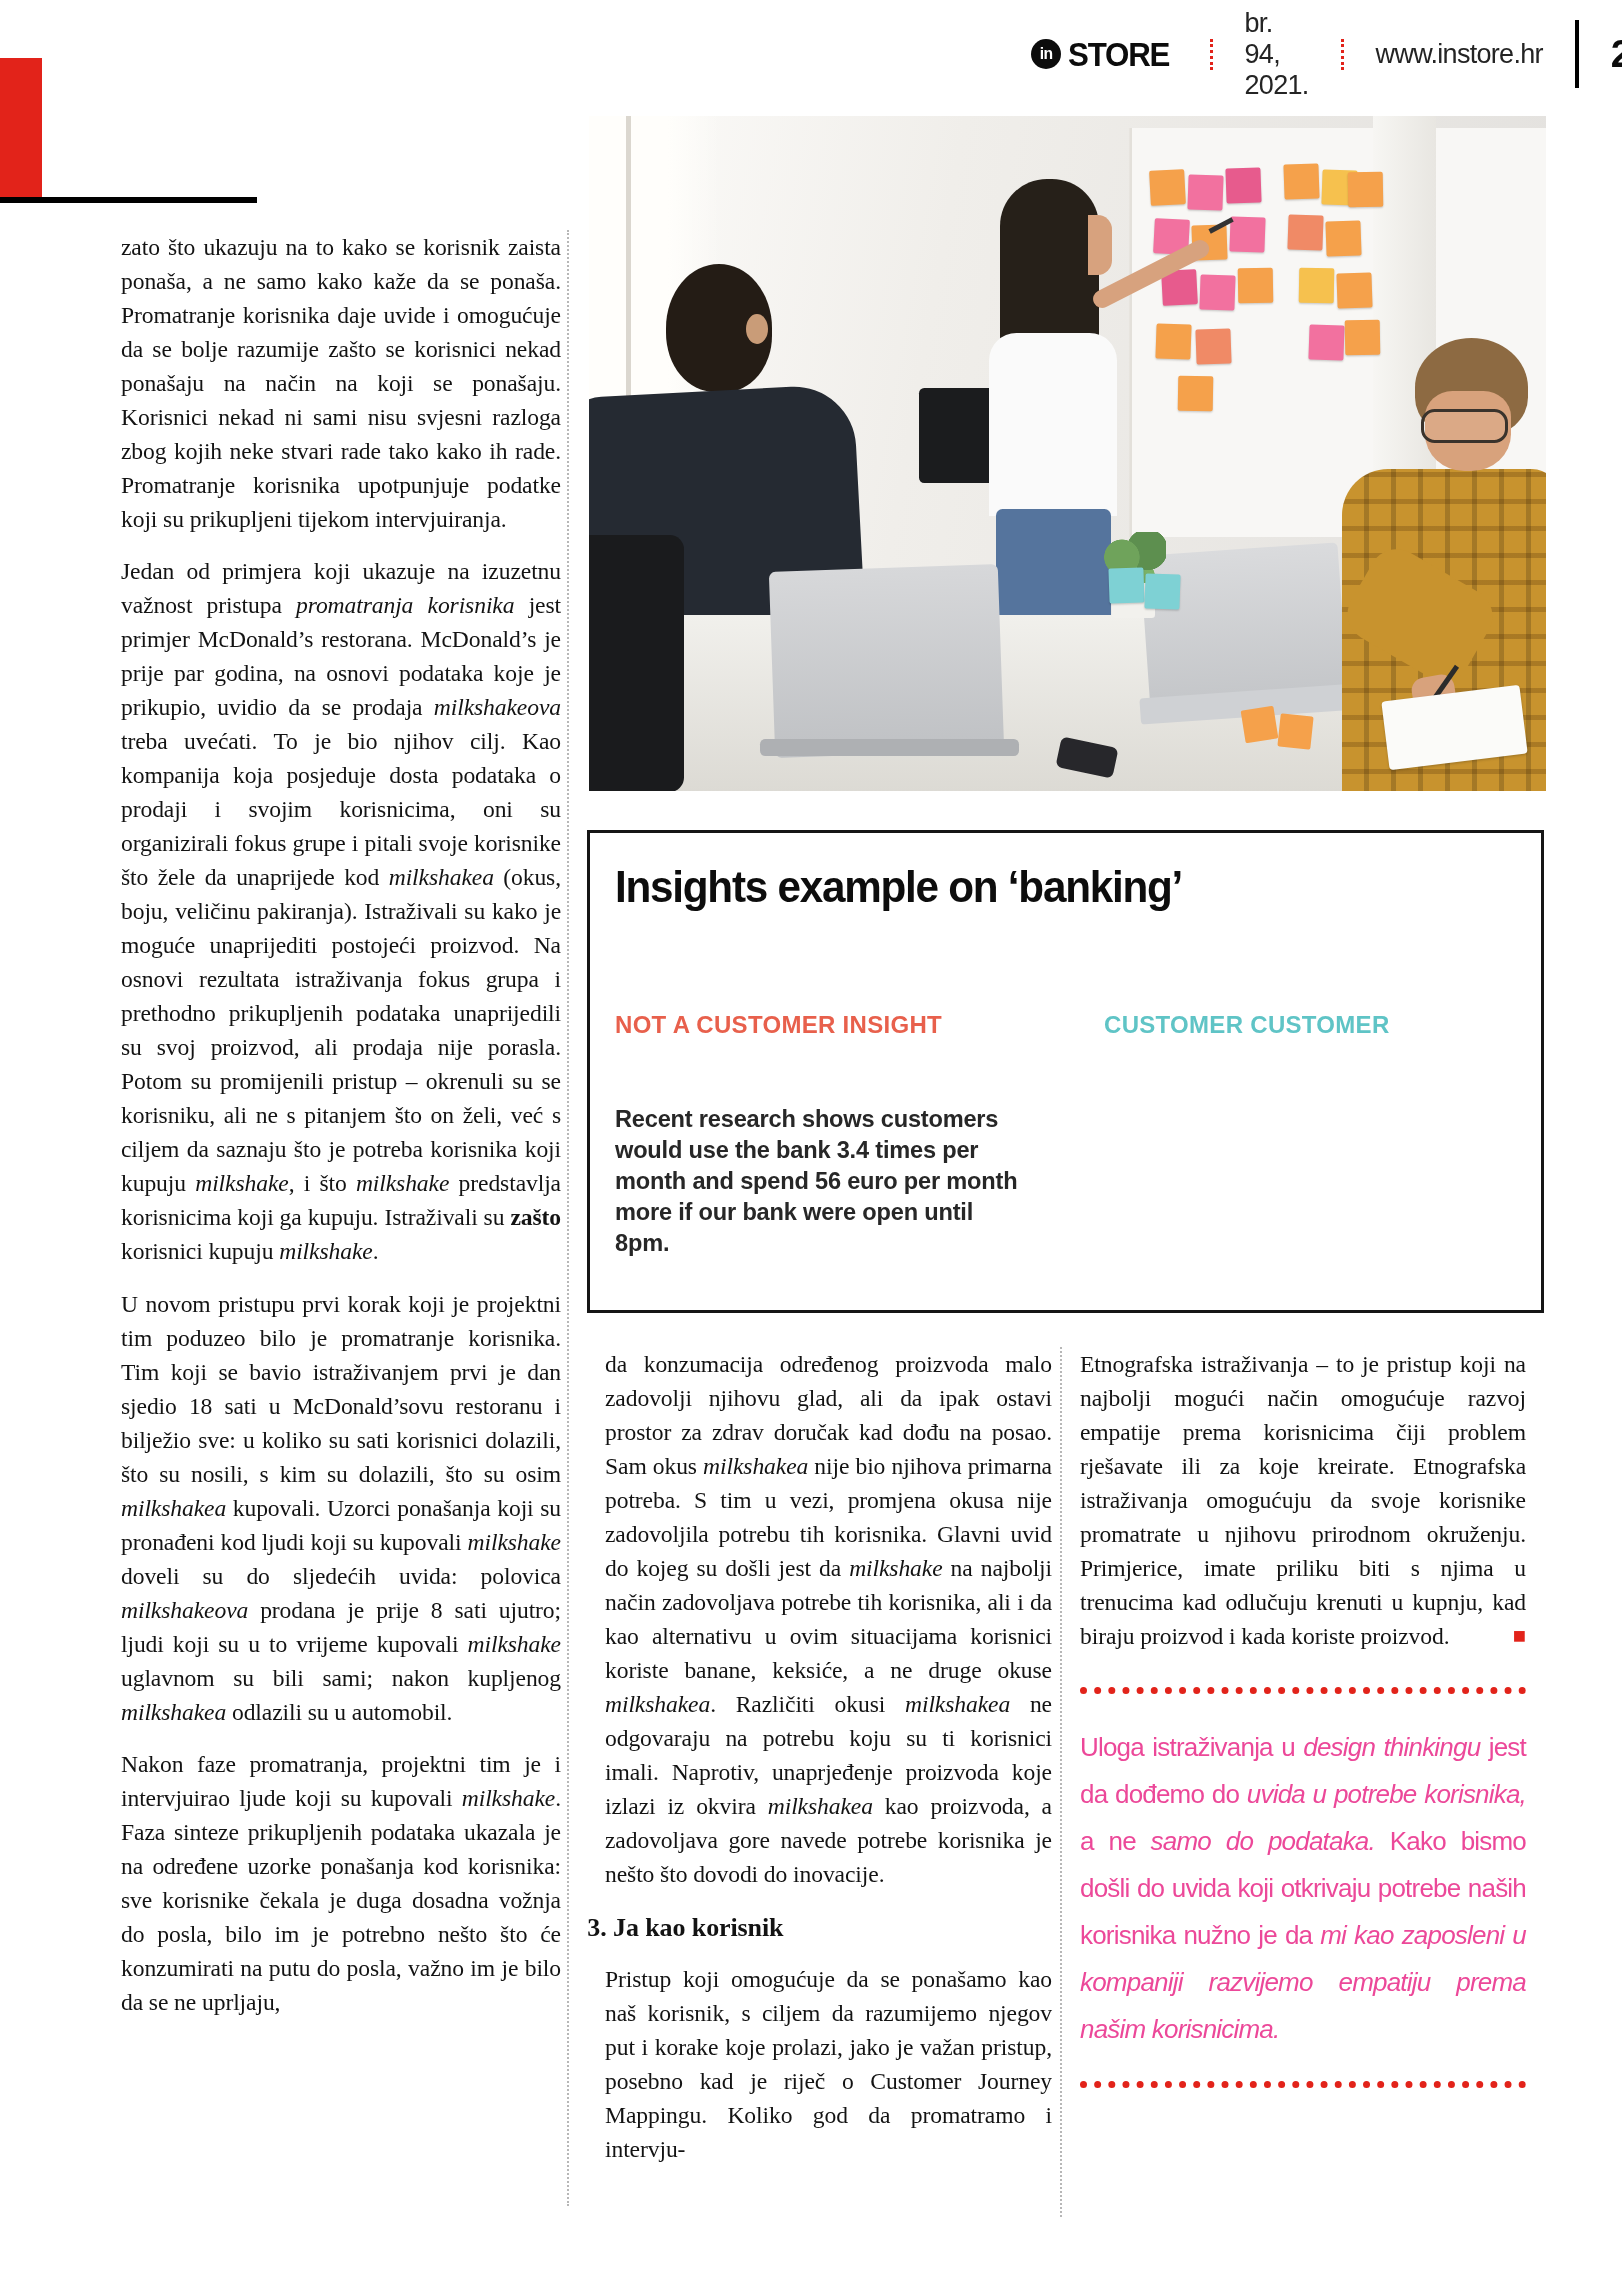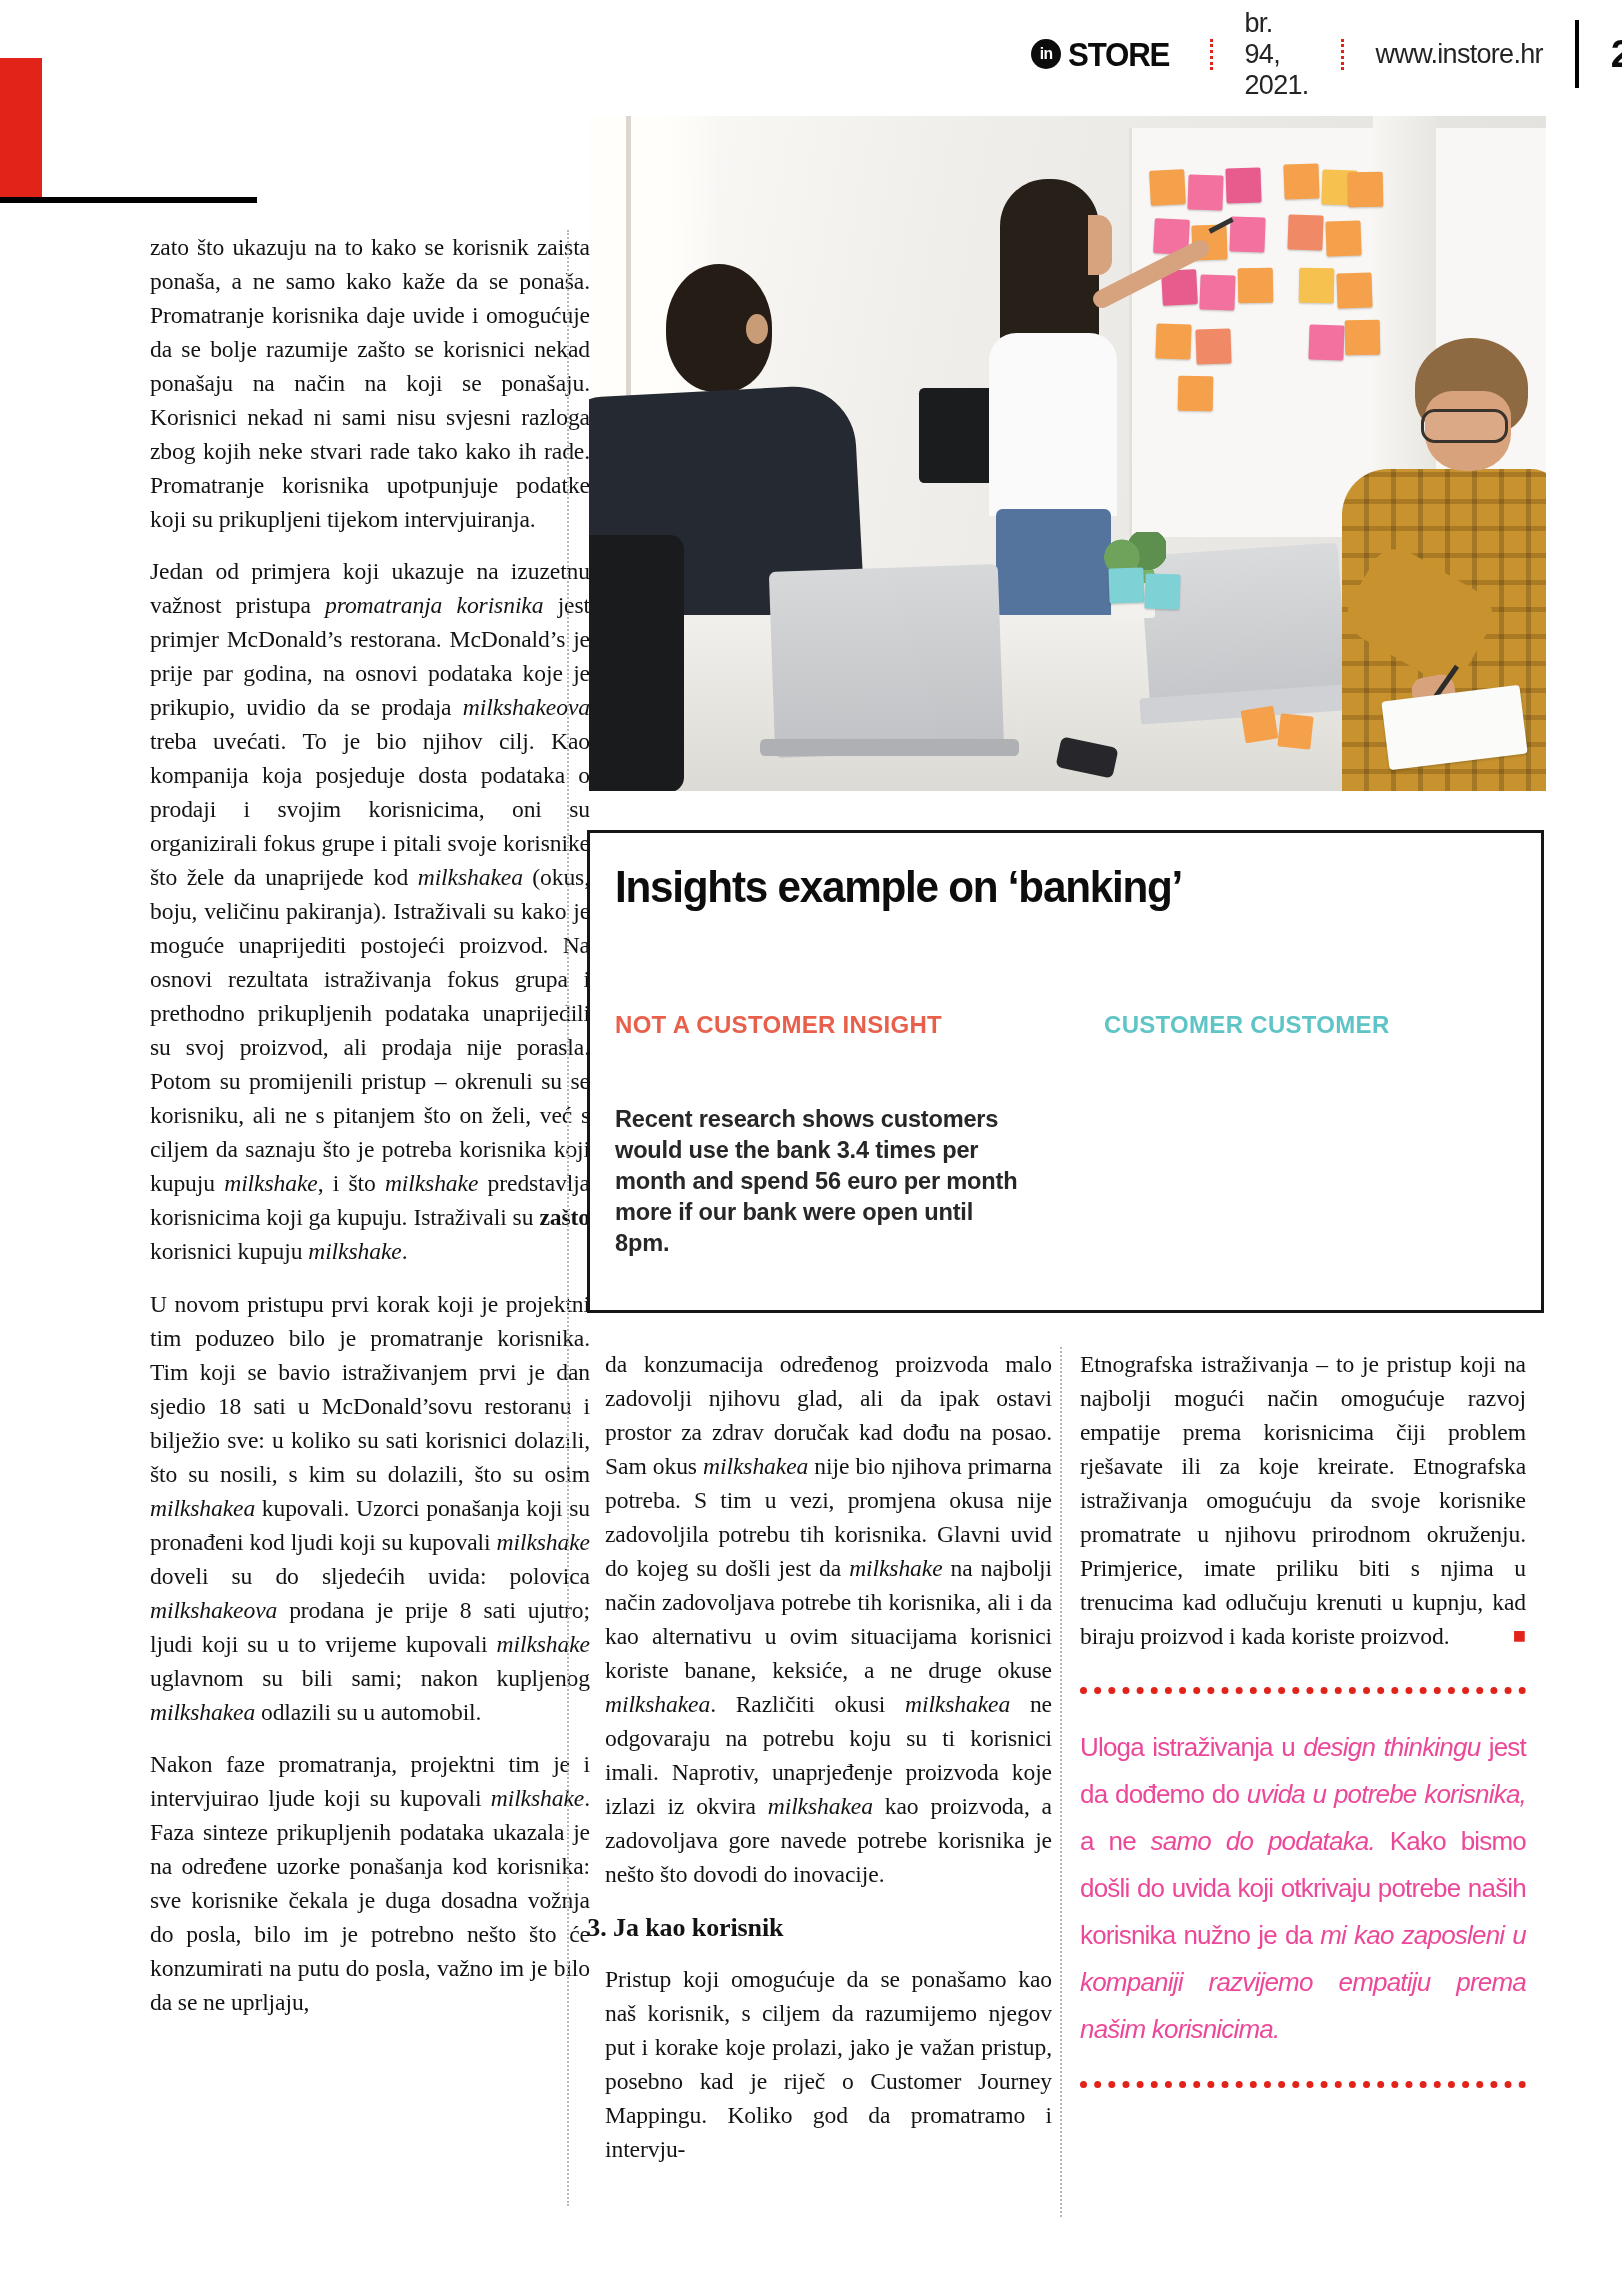--- a/index.html
+++ b/index.html
@@ -20,21 +20,21 @@
   .pageno{font-size:38px;font-weight:bold;letter-spacing:-1.3px;color:#0c0c0c;}
 
   
   .red-tab{position:absolute;left:0;top:58px;width:42px;height:139px;background:#e2231a;}
   .black-rule{position:absolute;left:0;top:197px;width:257px;height:5.9px;background:#000;}
 
   
   .col{position:absolute;text-align:justify;font-size:23.6px;line-height:34px;
        color:#131313;letter-spacing:-0.1px;}
   .col p{margin:0 0 18.3px 0;}
-  .col-left{left:121px;top:230px;width:440px;margin-left:29px;}
+  .col-left{left:121px;top:230px;width:440px;}
   .col-mid{left:605px;top:1347px;width:447px;}
   .col-right{left:1080px;top:1347px;width:446px;}
   .mid-heading{font-weight:bold;font-size:26px;line-height:33px;margin:19.6px 0 18.3px -17.7px;text-align:left;}
   .endmark{float:right;color:#e2231a;font-size:22px;line-height:34px;}
   .vsep{position:absolute;width:0;border-left:2.6px dotted #b7b7b7;}
   .vsep1{left:567px;top:230px;height:1976px;}
   .vsep2{left:1060px;top:1347px;height:870px;}
   .dotted-rule{height:0;border-top:7.2px dotted #e2231a;margin-top:34px;}
   .dotted-rule.last{margin-top:27.5px;}
   .pullquote{font-family:Liberation Sans, sans-serif;color:#ec4899;font-size:26px;

